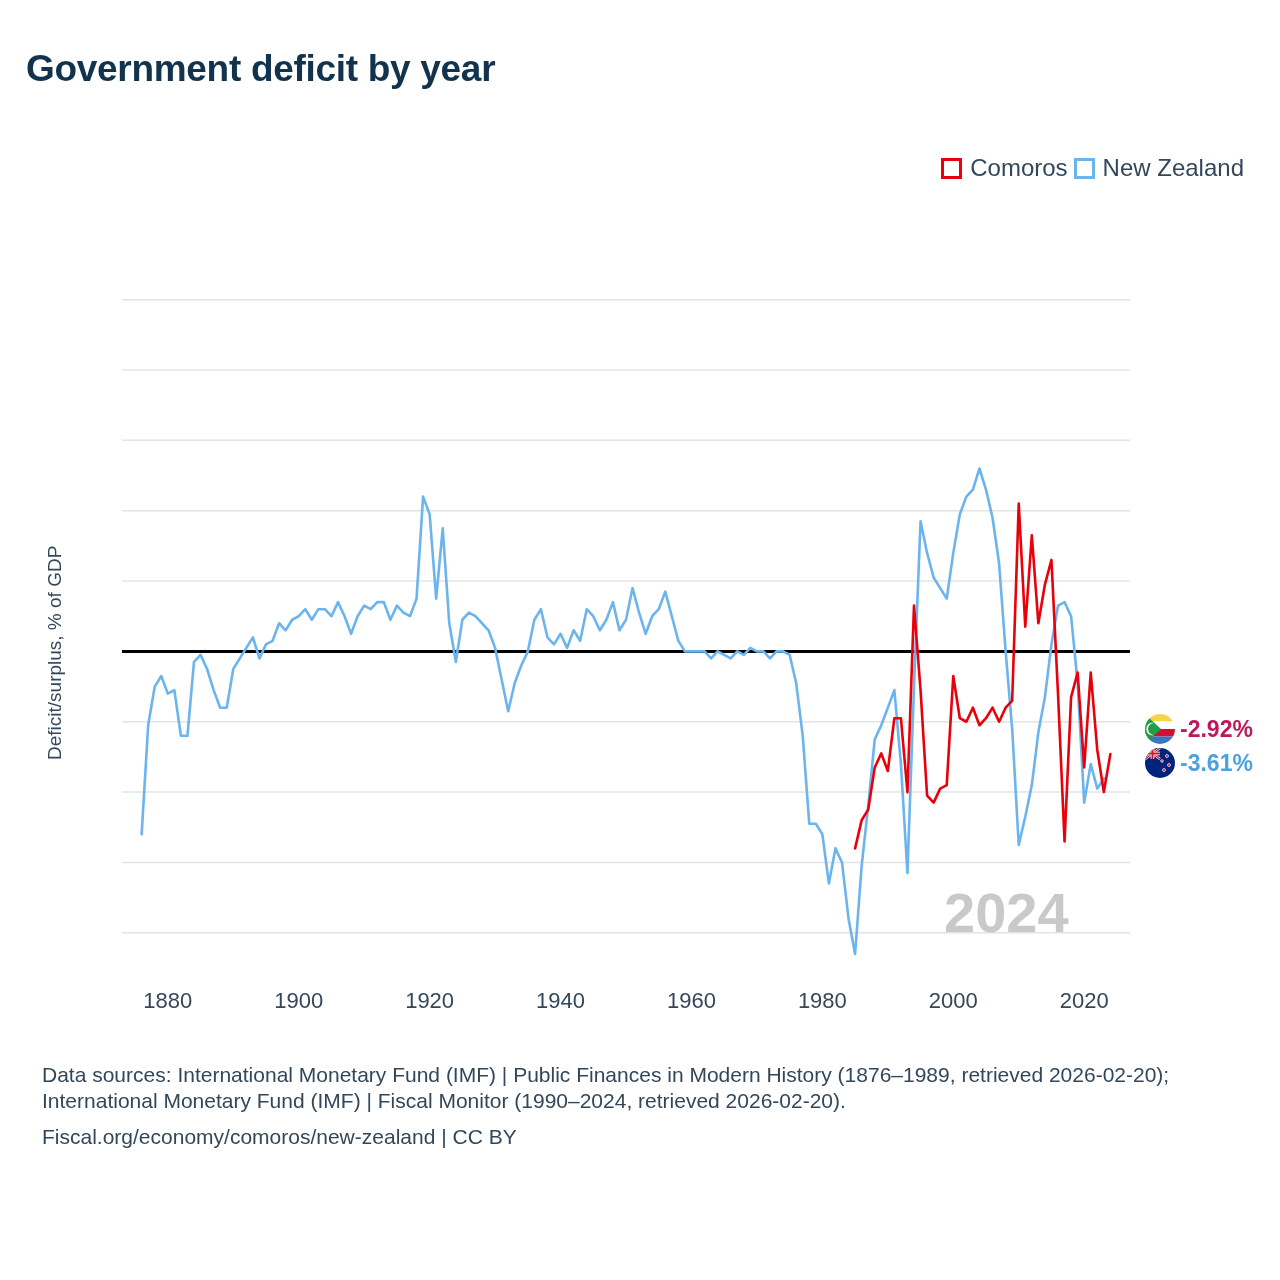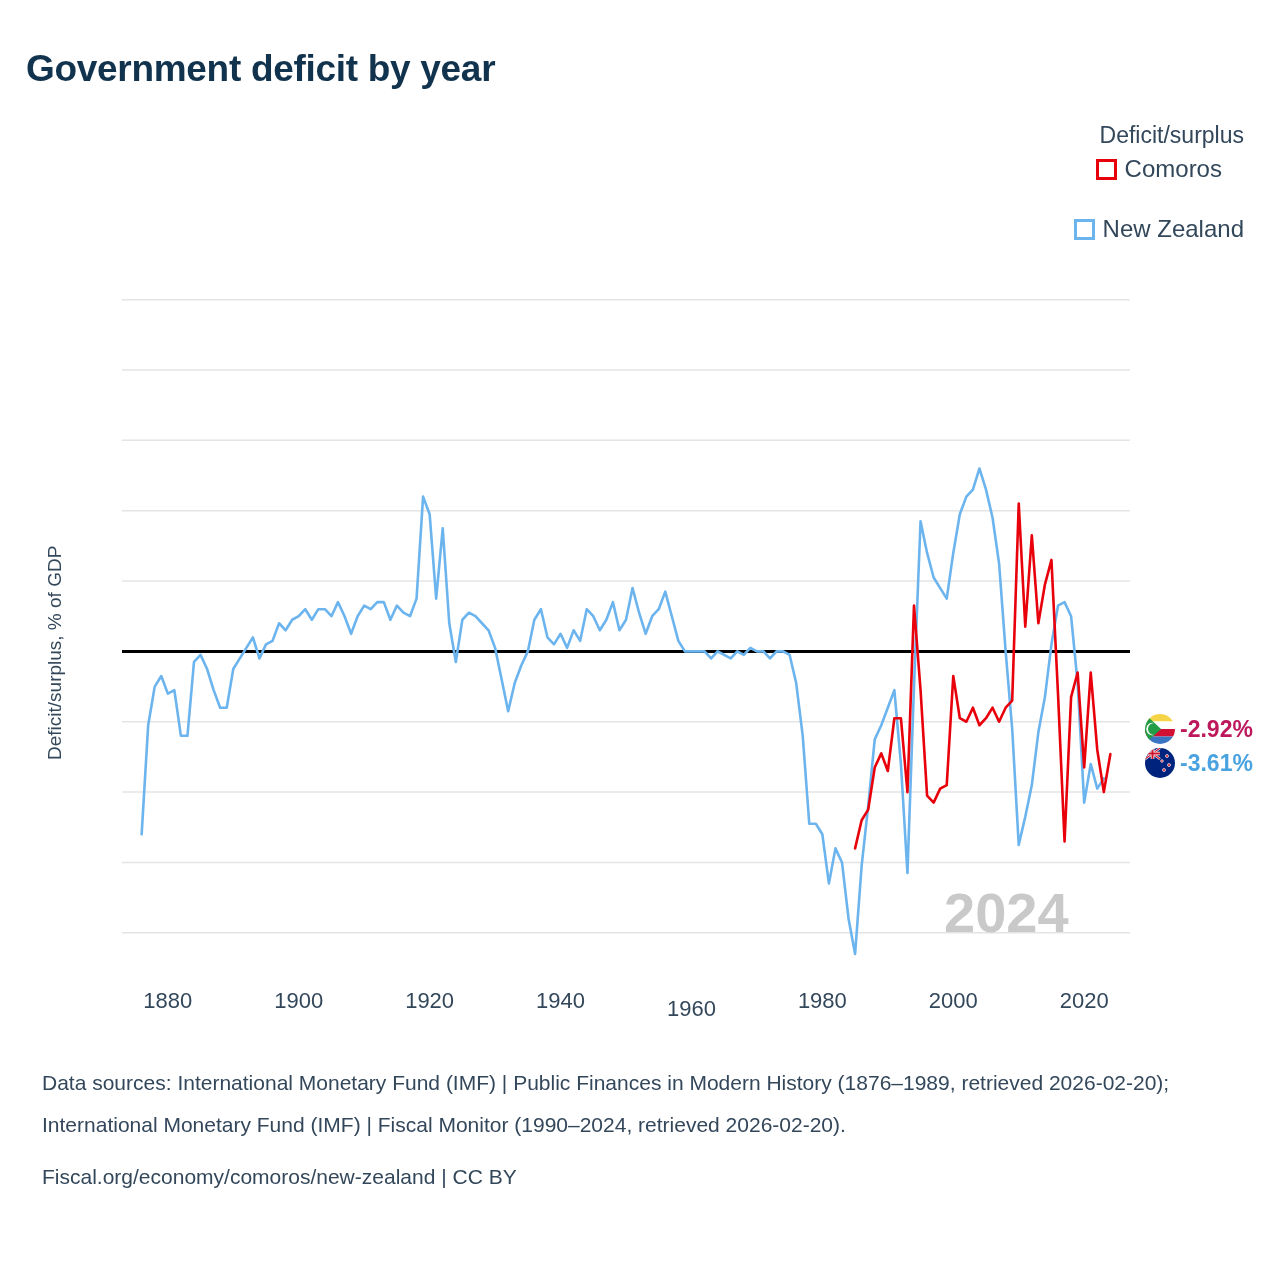--- a/index.html
+++ b/index.html
@@ -36,24 +36,25 @@
     top: 122px;
     text-align: right;
   }
   .legend-title {
     font-size: 23px;
     color: #33475b;
     margin-bottom: 6px;
   }
   .legend-items {
     display: flex;
-    flex-direction: column;
-    gap: 32px;
+    flex-direction: row;
+    gap: 6px;
     justify-content: flex-end;
     align-items: center;
+    margin-top: 32px;
   }
   .legend-item {
     display: flex;
     flex-direction: row;
     align-items: center;
     gap: 8px;
     font-size: 24px;
     color: #33475b;
   }
   .legend-swatch {
@@ -108,59 +109,58 @@
     border-radius: 50%;
     overflow: hidden;
     transform: translate(-50%, -50%);
   }
   .footer {
     position: absolute;
     left: 42px;
     top: 1062px;
     width: 1200px;
     font-size: 21px;
-    line-height: 42px;
+    line-height: 26px;
     color: #33475b;
   }
   .footer .src2 {
     margin-top: 10px;
     display: block;
   }
   svg { display: block; }
 </style>
 </head>
 <body>
 
 <div id="chart-root">
 
   <div class="title">Government deficit by year</div>
 
   <div class="legend">
-    <div class="legend-title">Deficit/surplus</div>
     <div class="legend-items">
       <div class="legend-item">
         <span class="legend-swatch" style="border-color:#e8000b"></span>
         <span>Comoros</span>
       </div>
       <div class="legend-item">
         <span class="legend-swatch" style="border-color:#6cb4ee"></span>
         <span>New Zealand</span>
       </div>
     </div>
   </div>
 
   <div class="axis-label-y">Deficit/surplus, % of GDP</div>
 
   <div class="ytick-wrap" id="ytick-wrap"></div>
   <div id="xtick-wrap">
       <div class="xtick" style="left: 167.818px; top: 988px;">1880</div>
       <div class="xtick" style="left: 298.727px; top: 988px;">1900</div>
       <div class="xtick" style="left: 429.636px; top: 988px;">1920</div>
       <div class="xtick" style="left: 560.545px; top: 988px; text-align: right;">1940</div>
-      <div class="xtick" style="left: 691.455px; top: 988px; margin-top: 8px;">1960</div>
+      <div class="xtick" style="left: 691.455px; top: 988px;">1960</div>
       <div class="xtick" style="left: 822.364px; top: 988px;">1980</div>
       <div class="xtick" style="left: 953.273px; top: 988px;">2000</div>
       <div class="xtick" style="left: 1084.18px; top: 988px;">2020</div>
     </div>
 
   <svg id="plot" width="1280" height="1280" style="position:absolute;left:0;top:0;">
       <line x1="122" x2="1130" y1="932.7910447761194" y2="932.7910447761194" stroke="#e4e4e4" stroke-width="1.5"></line>
       <line x1="122" x2="1130" y1="862.4427860696518" y2="862.4427860696518" stroke="#e4e4e4" stroke-width="1.5"></line>
       <line x1="122" x2="1130" y1="792.0945273631842" y2="792.0945273631842" stroke="#e4e4e4" stroke-width="1.5"></line>
       <line x1="122" x2="1130" y1="721.7462686567164" y2="721.7462686567164" stroke="#e4e4e4" stroke-width="1.5"></line>

